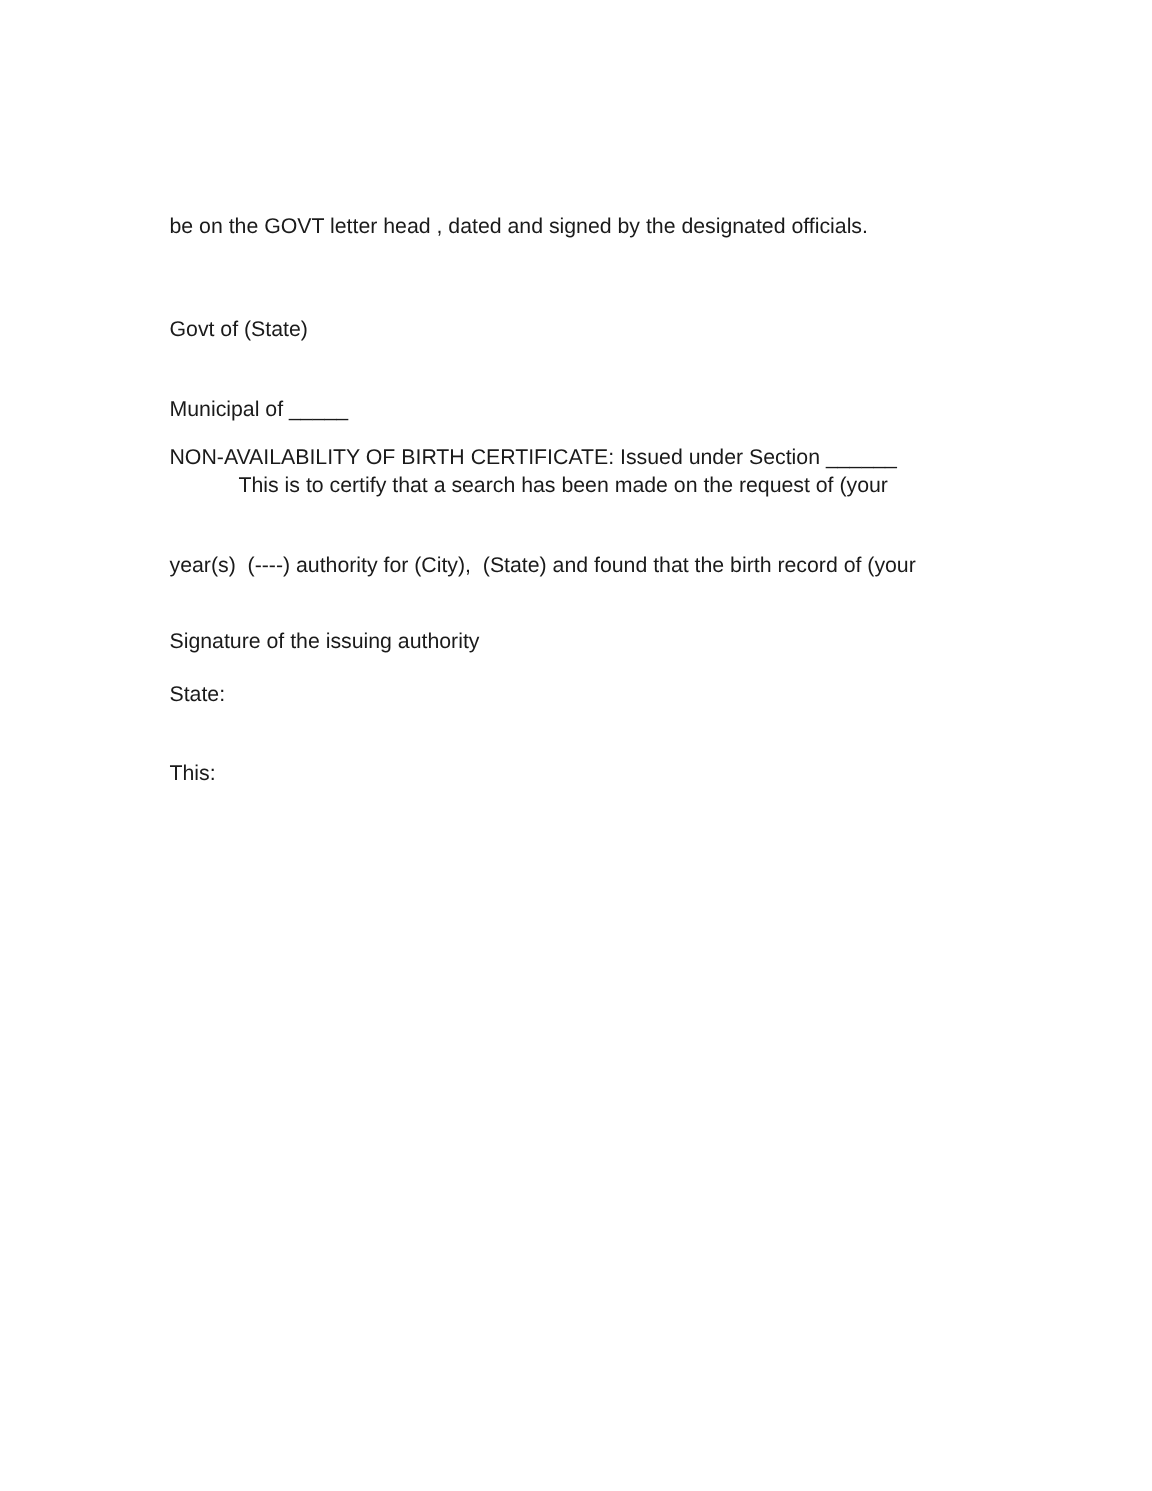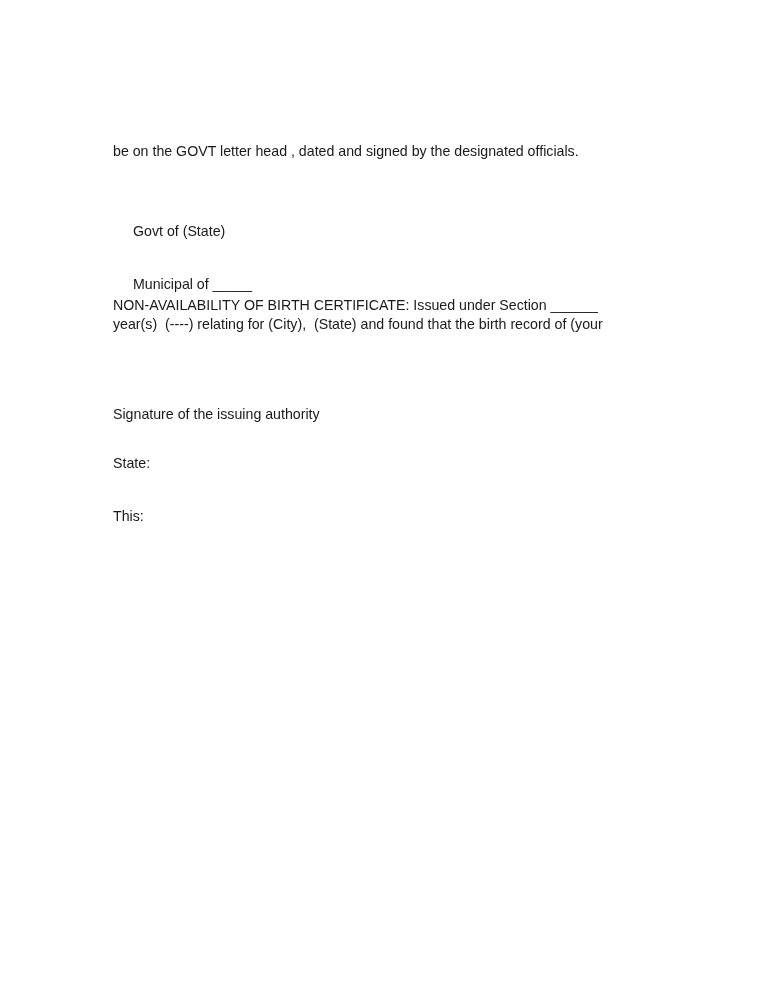--- a/index.html
+++ b/index.html
@@ -27,34 +27,35 @@
   </style>
 </head>
 <body>
 
 <div>
 
   <div class="block" style="top:108px;">
     <span class="line">be on the GOVT letter head , dated and signed by the designated officials.</span>
   </div>
 
-  <div class="block" style="top:188px;margin-left:20px;">
+  <div class="block" style="top:177px;">
     <span class="line">Govt of (State)</span>
     <span class="line">Municipal of _____</span>
   </div>
 
   <div class="block" style="top:262px;">
     <span class="line">NON-AVAILABILITY OF BIRTH CERTIFICATE: Issued under Section ______</span>
   </div>
 
   <div class="block" style="top:281px;">
-    <span class="line">year(s)  (----) relating for (City),  (State) and found that the birth record of (your</span>
+    <span class="line indent">This is to certify that a search has been made on the request of (your</span>
+    <span class="line">year(s)  (----) authority for (City),  (State) and found that the birth record of (your</span>
   </div>
 
-  <div class="block" style="top:371px;">
+  <div class="block" style="top:385px;">
     <span class="line">Signature of the issuing authority</span>
   </div>
 
   <div class="block" style="top:420px;">
     <span class="line">State:</span>
     <span class="line">This:</span>
   </div>
 
 </div>
 

